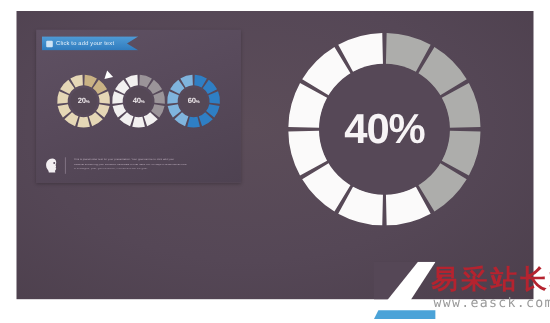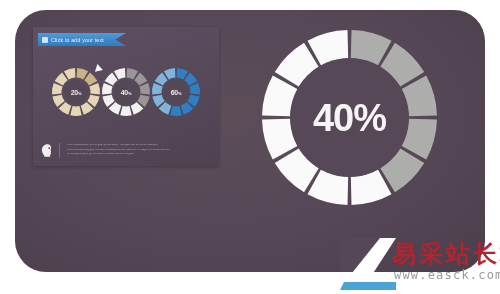--- a/index.html
+++ b/index.html
@@ -8,21 +8,20 @@
     background:#ffffff;
     font-family:"Liberation Sans",sans-serif;
     overflow:hidden;
     position:relative;
   }
   #canvas{
     position:absolute;
     left:15px;top:10px;
     width:470px;height:262px;
     background:radial-gradient(ellipse at 45% 40%, #5c4d59 0%, #554756 55%, #4c3f4c 100%);
-    border-radius:31px;
   }
 
   
   #slide{
     position:absolute;
     left:18px;top:17px;
     width:186px;height:139px;
     background:linear-gradient(160deg,#5f5163 0%,#584a5b 45%,#4e4251 100%);
     box-shadow:0 1px 3px rgba(0,0,0,.25);
   }

